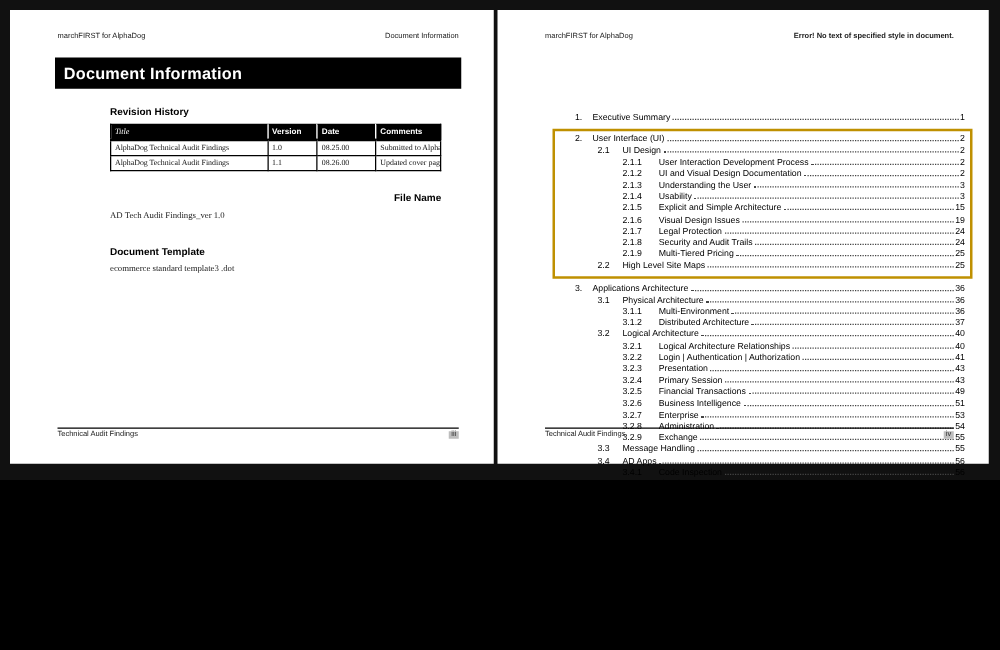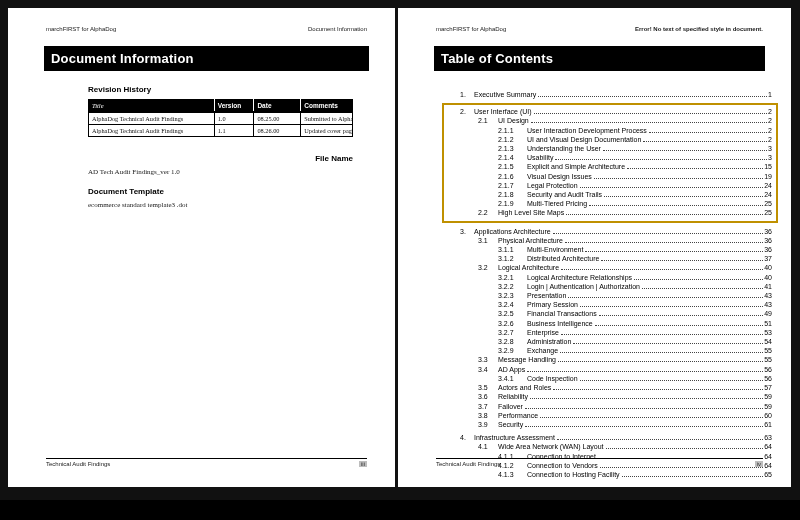--- a/index.html
+++ b/index.html
@@ -1,17 +1,17 @@
 <!DOCTYPE html>
 <html><head>
 <meta charset="utf-8">
 <style>
   html,body { margin:0; padding:0; background:#000; }
   .frame {
-    position:relative; width:800px; height:500px;
+    position:relative; width:800px; height:384px;
     background:#111; overflow:hidden;
     font-family:"Liberation Sans", sans-serif;
   }
   .sheet { position:absolute; top:8px; bottom:13px; background:#fff; }
   .sheet.left  { left:8px;  width:387px; }
   .sheet.right { left:398px; width:393px; }
 
   .pg-header {
     position:absolute; top:18px; left:38px; right:28px;
     display:flex; justify-content:space-between;
@@ -23,21 +23,21 @@
     position:absolute; top:38px; left:36px; right:26px; height:25px;
     background:#000; color:#fff; font-weight:bold;
     font-size:13px; line-height:25px; padding-left:7px;
     letter-spacing:.2px;
   }
 
   
   .doc-content { position:absolute; top:77px; left:80px; right:42px; color:#000; }
   .sec-h { font-weight:bold; font-size:8px; margin:0 0 5px 0; }
   .mt1 { margin-top:17px;text-align:right; }
-  .mt2 { margin-top:11px; }
+  .mt2 { margin-top:21px; }
   .body-text { font-family:"Liberation Serif", serif; font-size:7px; color:#1a1a1a; margin-top:2px; }
 
   table.rev-table { width:100%; border-collapse:collapse; table-layout:fixed; margin-bottom:2px; }
   table.rev-table th {
     background:#000; color:#fff; text-align:left;
     font-size:6.5px; font-weight:bold; padding:2px 3px;
     border:1px solid #000; border-right:1px solid #fff;
     border-bottom:2px solid #000;
   }
   table.rev-table th:last-child { border-right:1px solid #000; }
@@ -126,21 +126,20 @@
       <span class="pgnum">iii</span>
     </div>
   </div>
 
   <div class="sheet right">
     <div class="pg-header">
       <span class="hdr-left">marchFIRST for AlphaDog</span>
       <span class="hdr-right bold">Error! No text of specified style in document.</span>
     </div>
 
-    <div class="banner">Table of Contents</div>
 
     <div class="toc">
         <div class="toc-row lvl1">
           <span class="num">1.</span>
           <span class="label">Executive Summary</span>
           <span class="leader"></span>
           <span class="pg">1</span>
         </div>
         <div class="hl-box" style="border-color: rgb(191, 144, 0);">
           <div class="toc-row lvl1">

